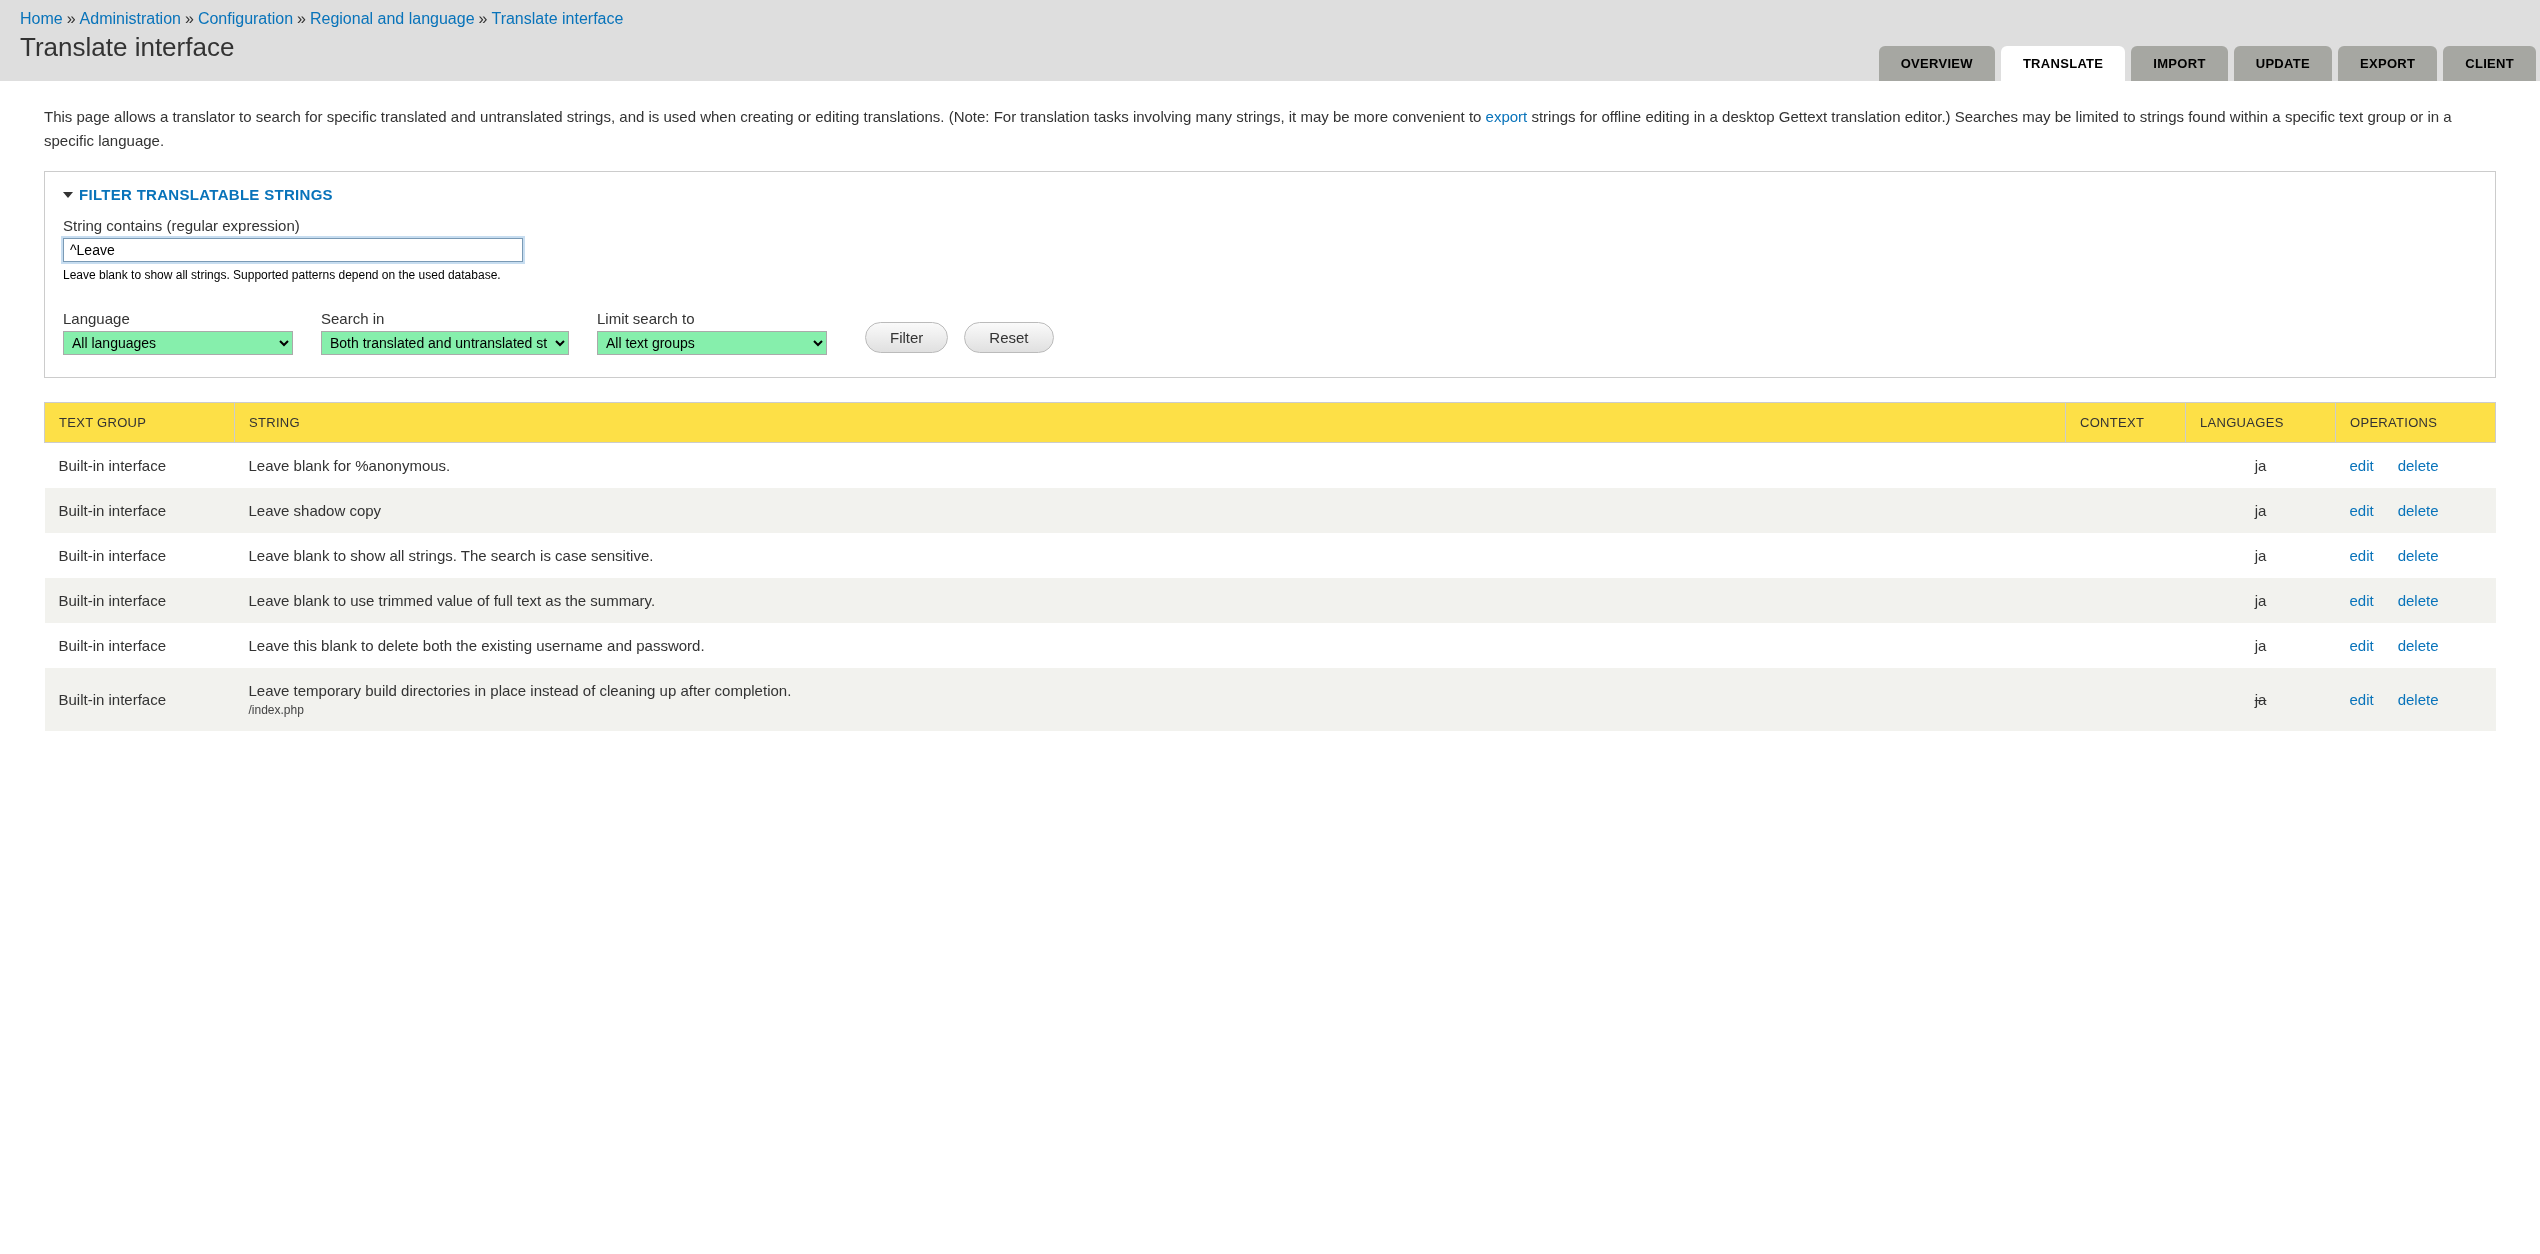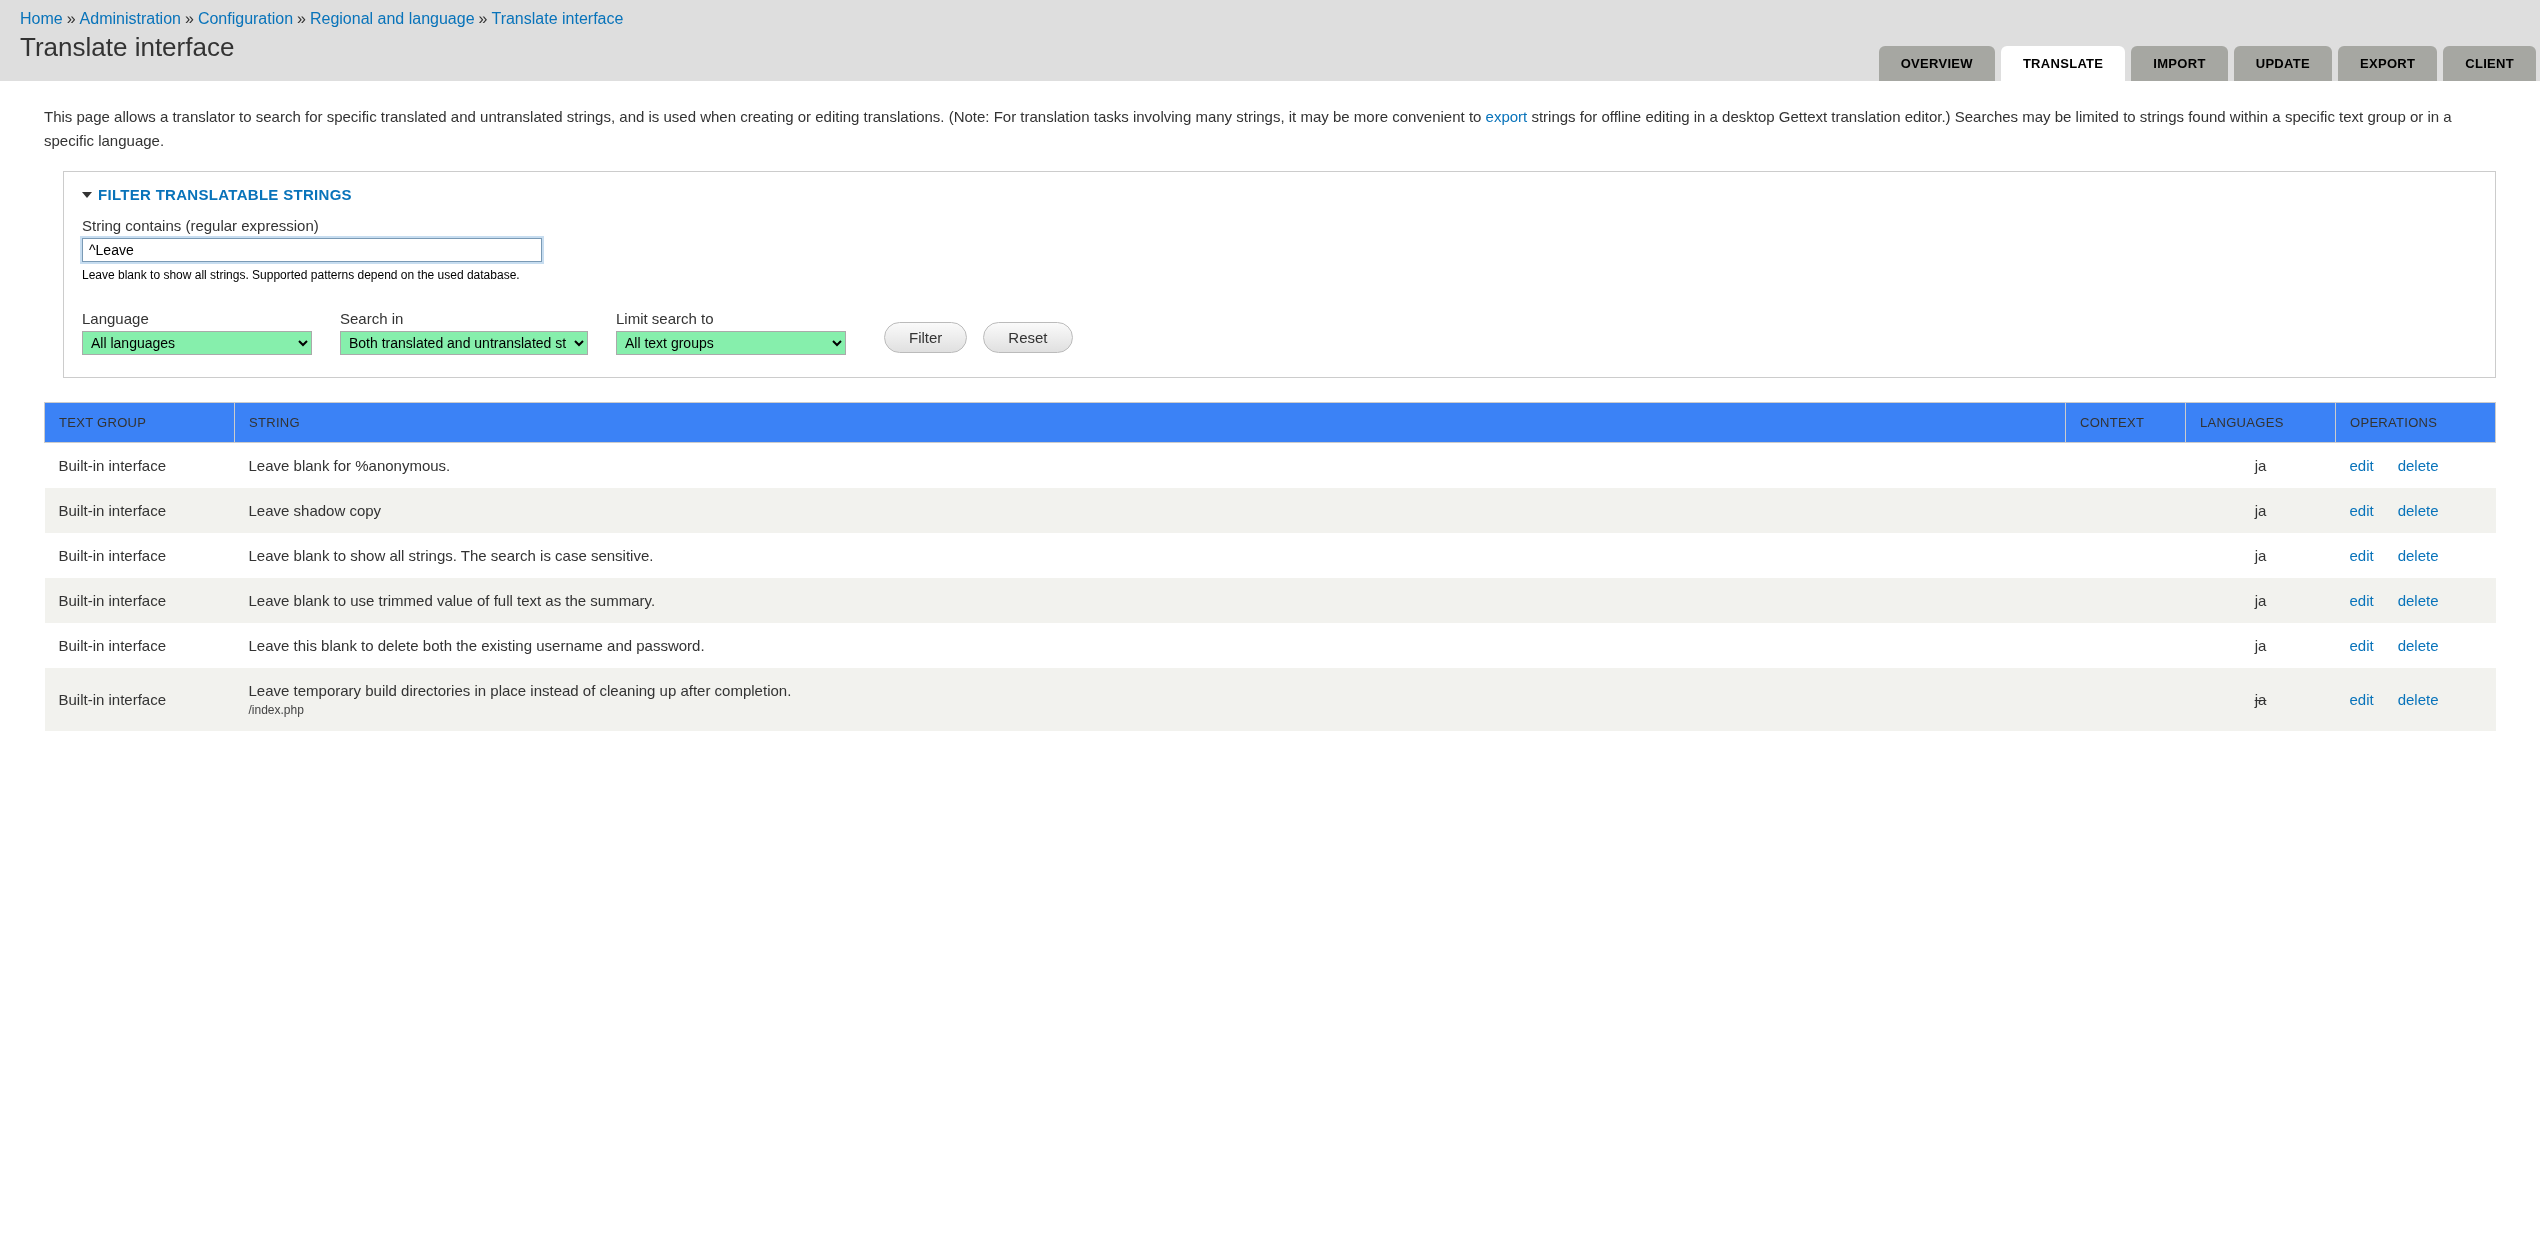--- a/index.html
+++ b/index.html
@@ -62,21 +62,20 @@
   margin-bottom: 18px;
 }
 .intro a {
   color: #0873ba;
   text-decoration: none;
 }
 fieldset.filter {
   border: 1px solid #ccc;
   padding: 14px 18px 22px 18px;
   margin-bottom: 24px;
-  margin-left: 19px;
 }
 .fieldset-legend {
   color: #0873ba;
   font-weight: bold;
   font-size: 15px;
   text-transform: uppercase;
   letter-spacing: 0.3px;
   cursor: pointer;
   display: flex;
   align-items: center;
@@ -134,21 +133,21 @@
   cursor: pointer;
   color: #333;
 }
 .btn-row { display: flex; gap: 16px; margin-left: 10px; padding-bottom: 2px;}
 table.results {
   width: 100%;
   border-collapse: collapse;
   font-size: 15px;
 }
 table.results th {
-  background: #3b82f6;
+  background: #fde047;
   text-align: left;
   font-weight: normal;
   text-transform: uppercase;
   font-size: 13px;
   padding: 12px 14px;
   border: 1px solid #ccc;
   letter-spacing: 0.3px;
 }
 table.results td {
   padding: 14px 14px;

